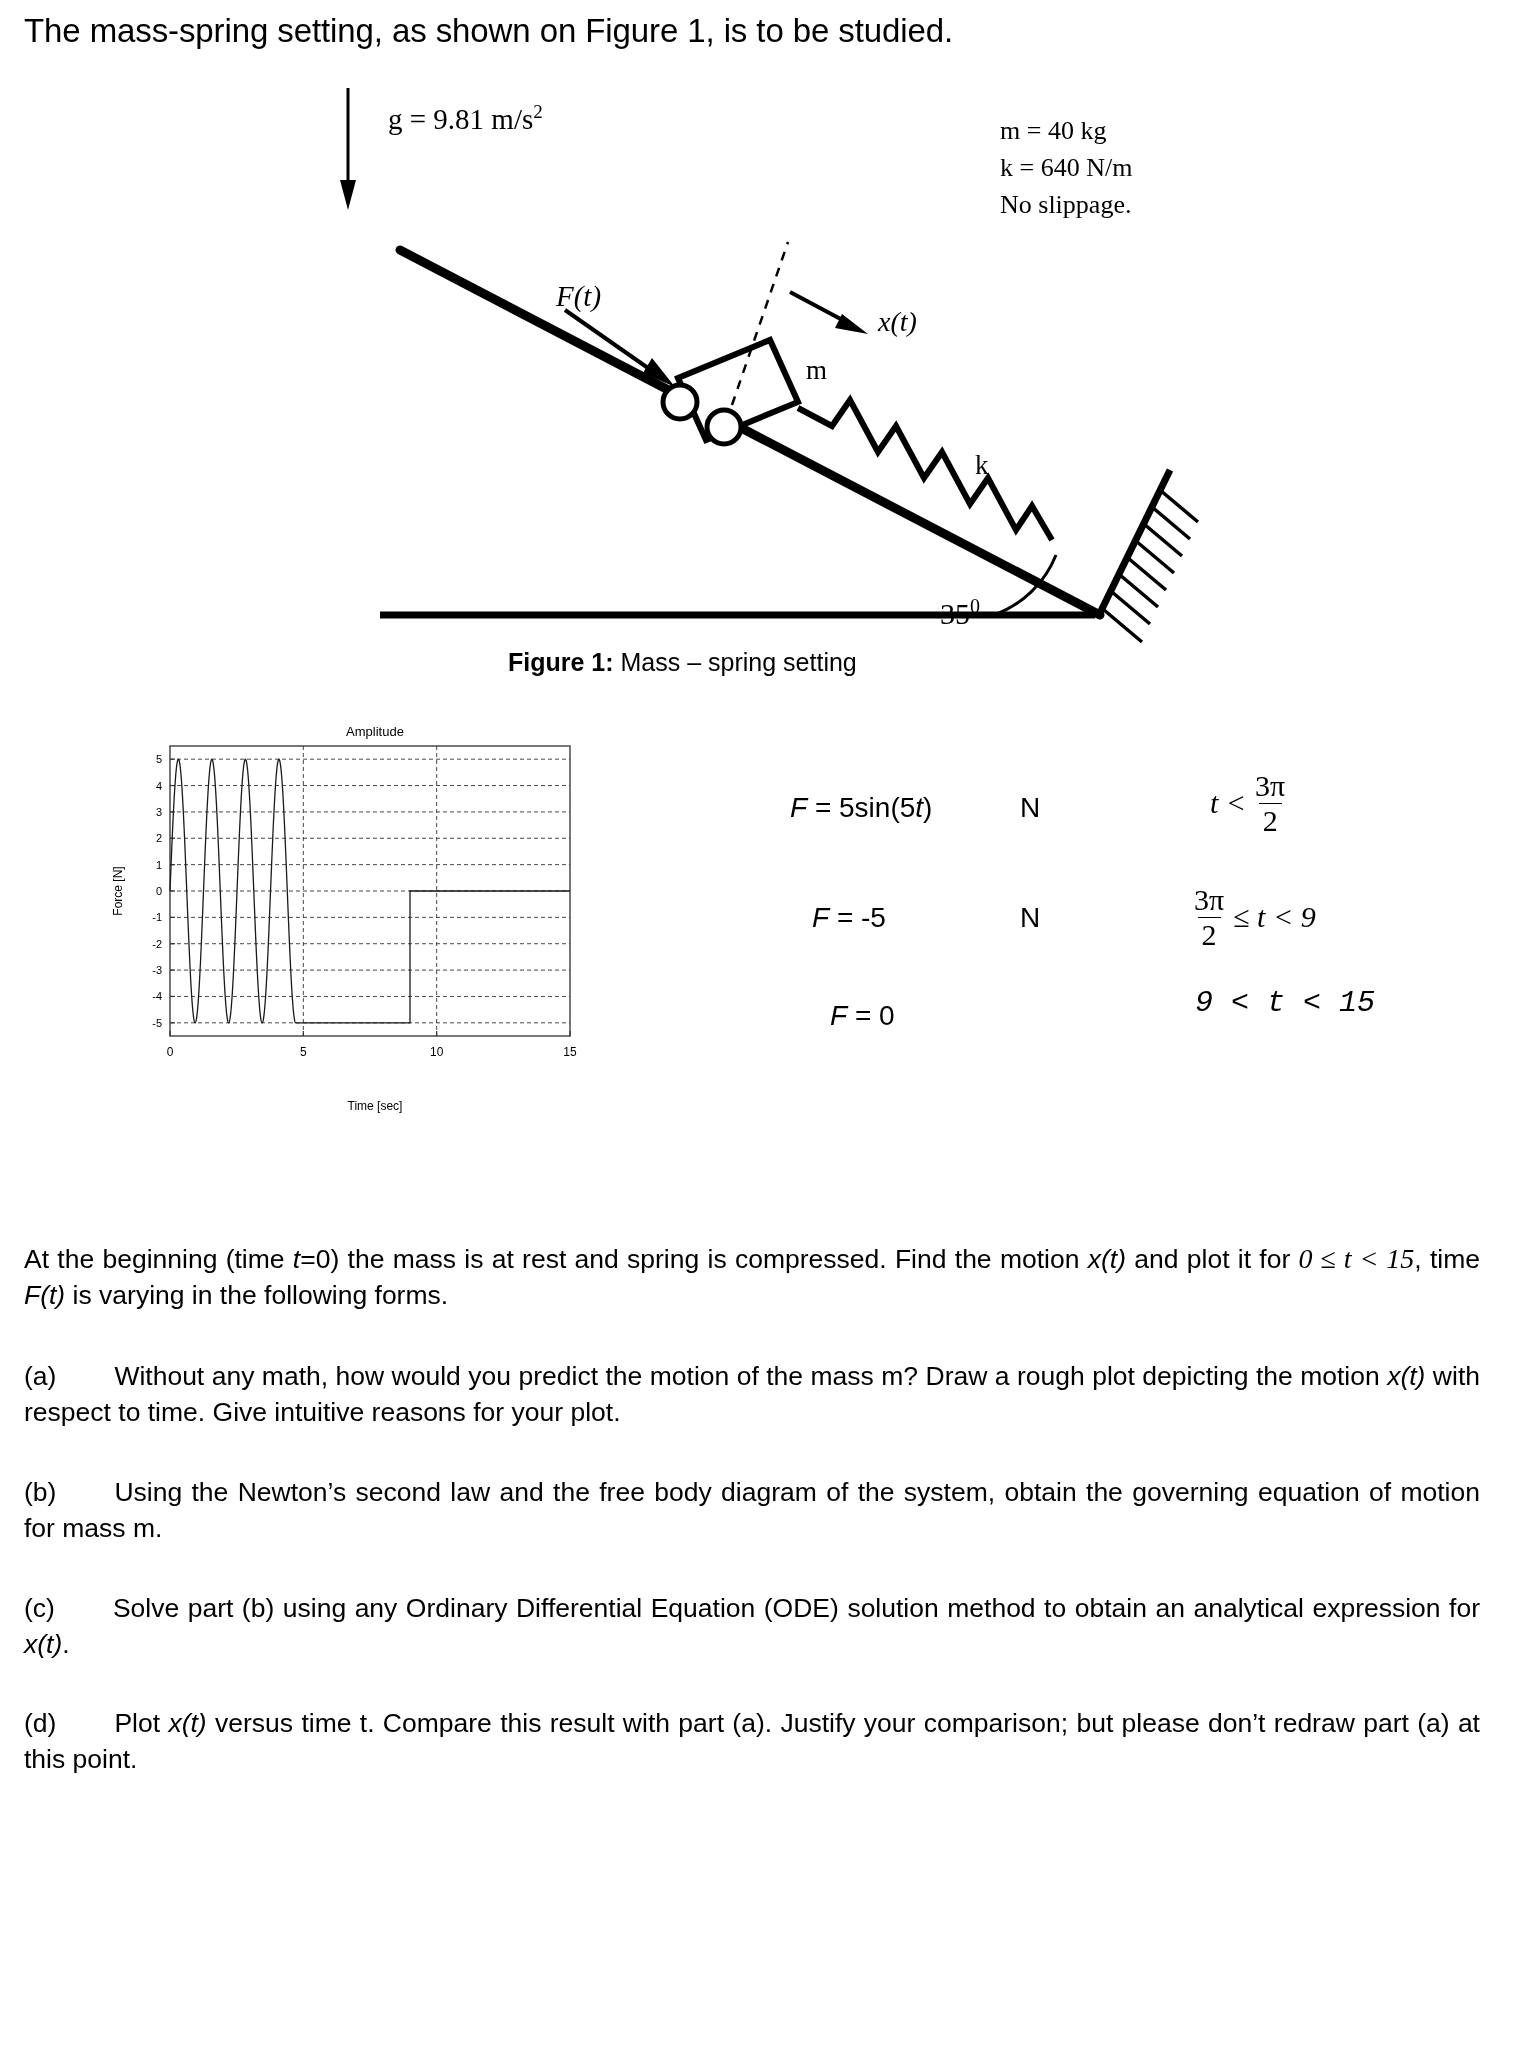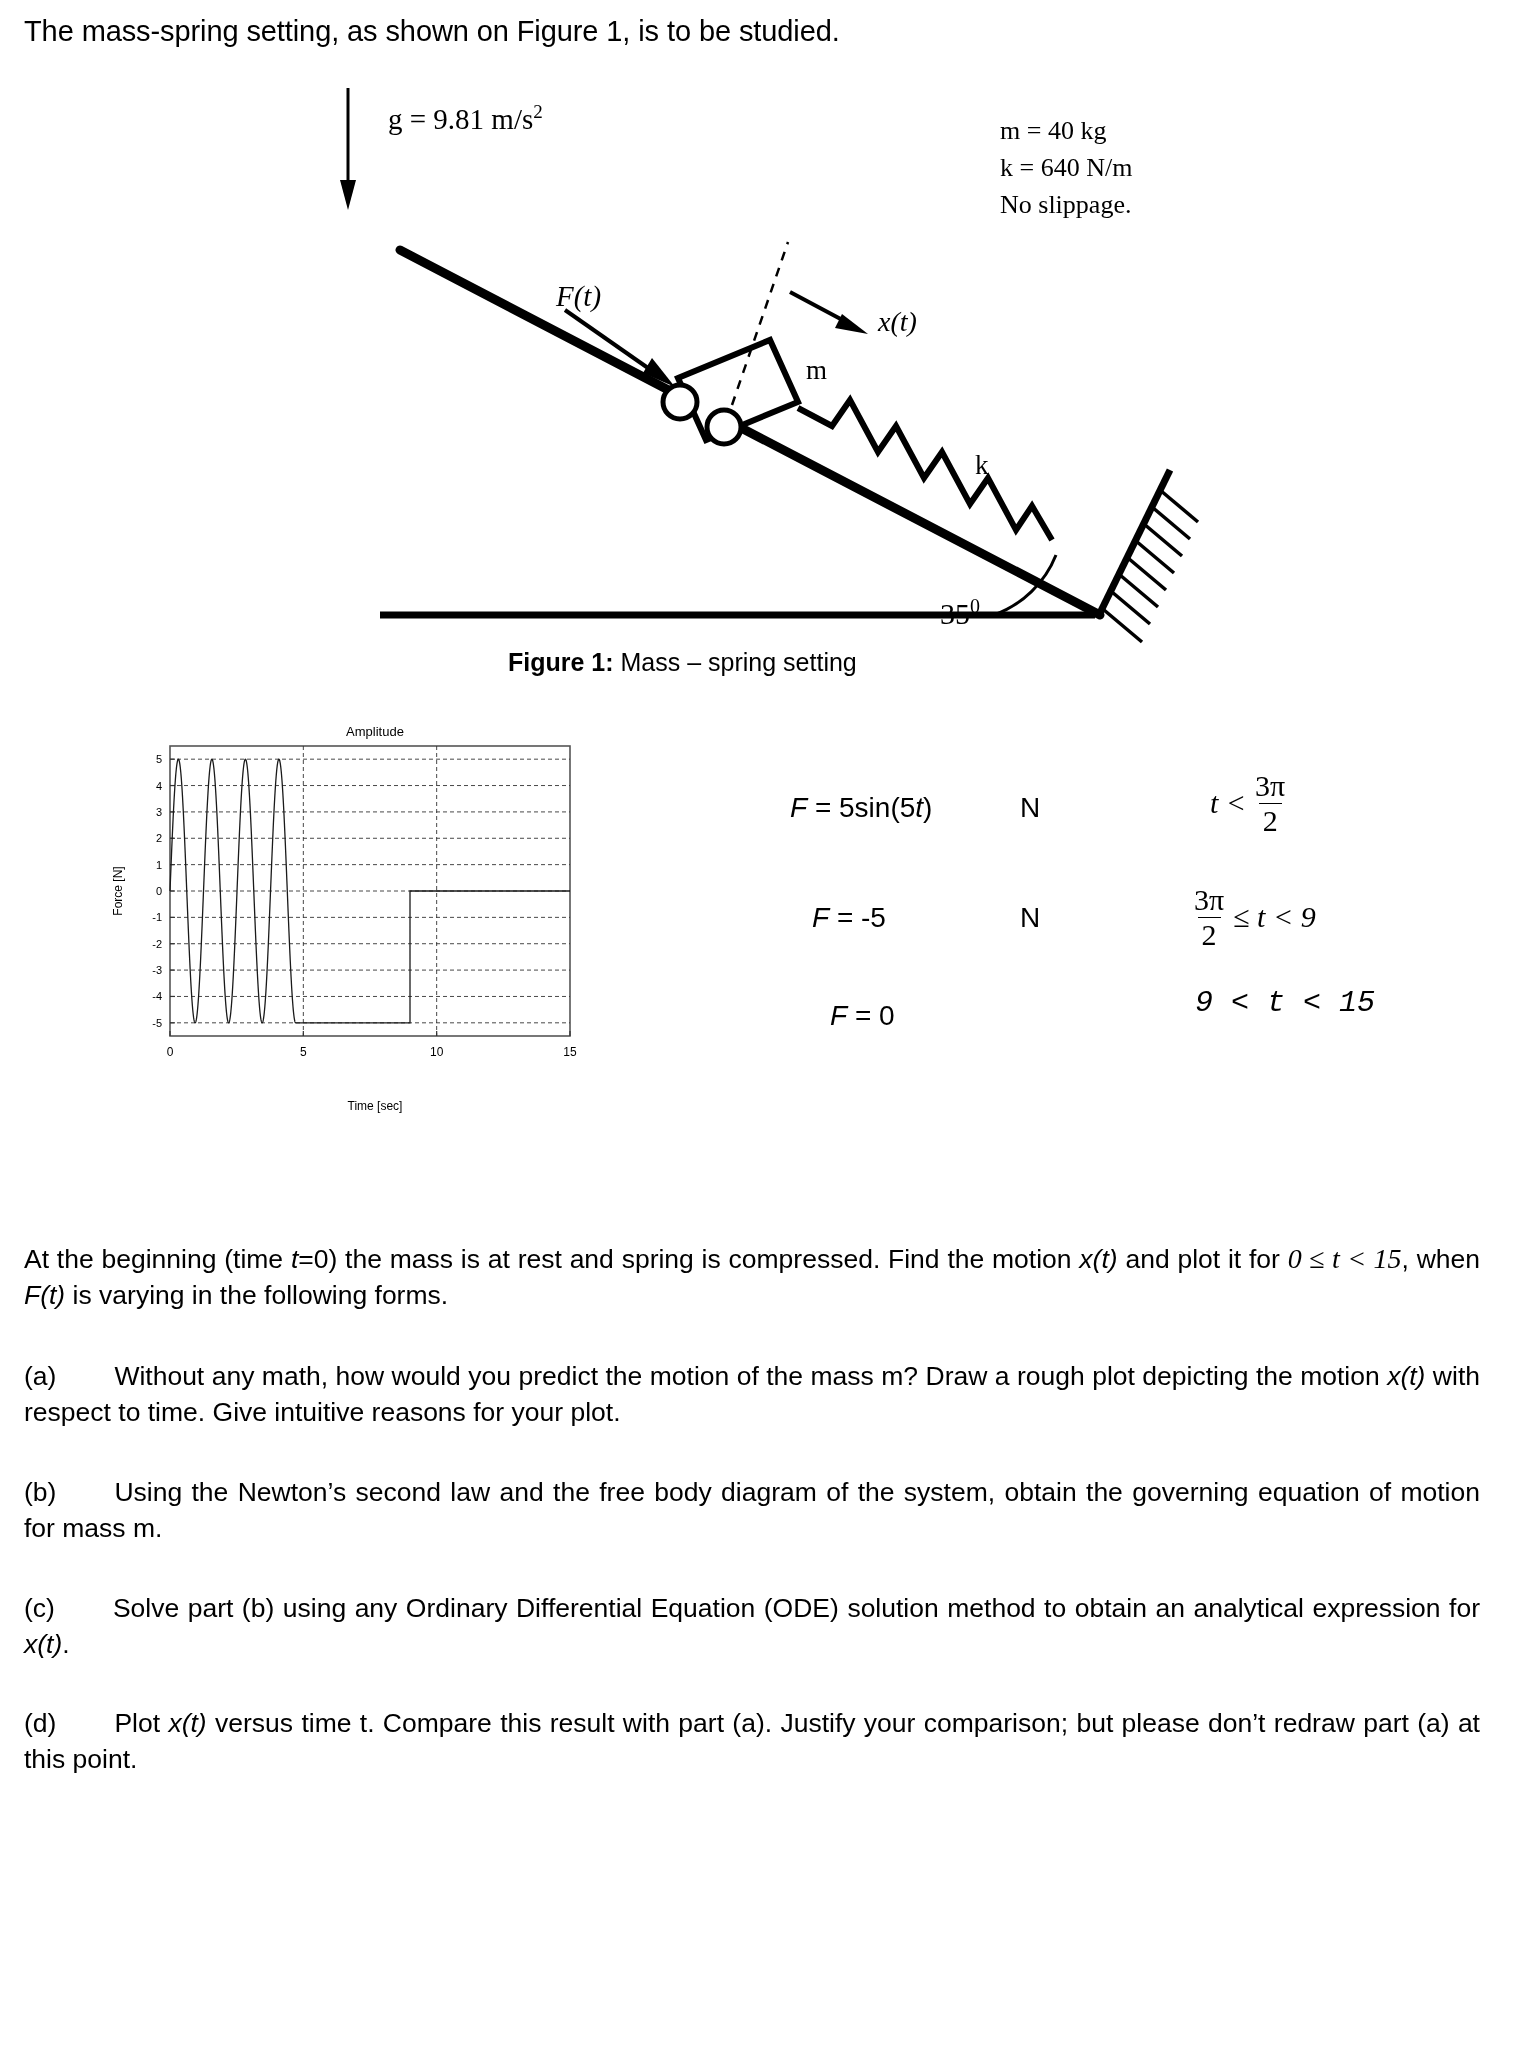--- a/index.html
+++ b/index.html
@@ -21,21 +21,21 @@
     left: 0; top: 0;
     width: 1536px;
     height: 2048px;
   }
 
   
   .intro {
     position: absolute;
     left: 24px;
     top: 14px;
-    font-size: 29px;
+    font-size: 33px;
     line-height: 34px;
     letter-spacing: -0.1px;
     white-space: nowrap;
   }
 
   
   .g-arrow {
     position: absolute;
     left: 340px;
     top: 88px;
@@ -351,21 +351,21 @@
       <div class="eq-f" style="left:40px; top:20px;">
         <span class="it">F</span><span> = 0</span>
       </div>
       <div class="eq-cond" style="left:405px; top:-22px;font-family:Liberation Mono, monospace;">
         <span class="it">9 &lt; t &lt; 15</span>
       </div>
     </div>
 
   </div>
 
-  <div class="body-text p-intro"><span>At the beginning (time </span><span class="it">t</span><span>=0) the mass is at rest and spring is compressed. Find the motion </span><span class="it">x(t)</span><span> and plot it for </span><span class="mathspan it">0 ≤ t &lt; 15</span><span>, when </span><span class="it">F(t)</span><span> is varying in the following forms.</span></div>
+  <div class="body-text p-intro"><span>At the beginning (time </span><span class="it">t</span><span>=0) the mass is at rest and spring is compressed. Find the motion </span><span class="it">x(t)</span><span> and plot it for </span><span class="mathspan it">0 ≤ t &lt; 15</span><span>, time </span><span class="it">F(t)</span><span> is varying in the following forms.</span></div>
 
   <div class="body-text p-a"><span>(a)</span><span class="tab"></span><span>Without any math, how would you predict the motion of the mass m? Draw a rough plot depicting the motion </span><span class="it">x(t)</span><span> with respect to time. Give intuitive reasons for your plot.</span></div>
 
   <div class="body-text p-b"><span>(b)</span><span class="tab"></span><span>Using the Newton’s second law and the free body diagram of the system, obtain the governing equation of motion for mass m.</span></div>
 
   <div class="body-text p-c"><span>(c)</span><span class="tab"></span><span>Solve part (b) using any Ordinary Differential Equation (ODE) solution method to obtain an analytical expression for </span><span class="it">x(t)</span><span>.</span></div>
 
   <div class="body-text p-d"><span>(d)</span><span class="tab"></span><span>Plot </span><span class="it">x(t)</span><span> versus time t. Compare this result with part (a). Justify your comparison; but please don’t redraw part (a) at this point.</span></div>
 
 </div>

